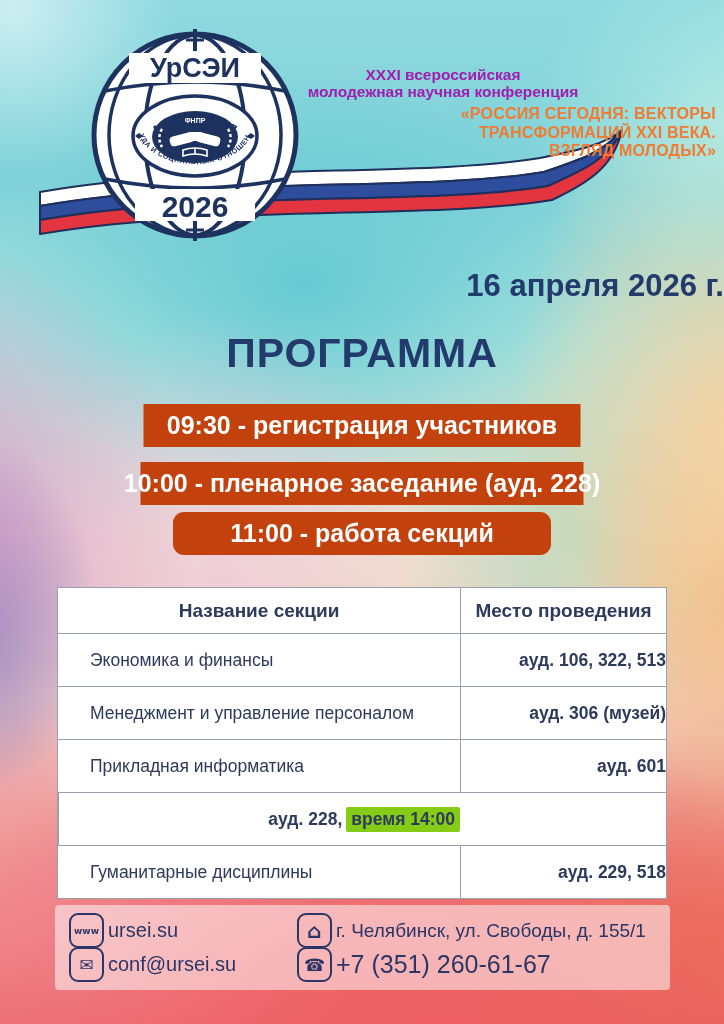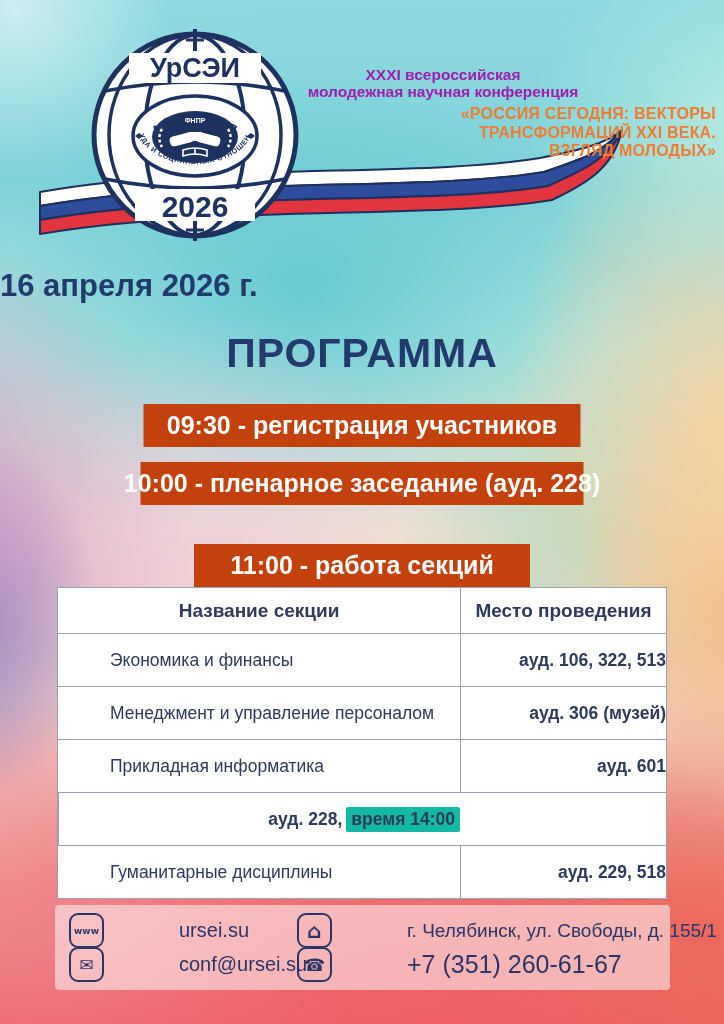--- a/index.html
+++ b/index.html
@@ -19,52 +19,52 @@
       radial-gradient(ellipse 600px 340px at 55% 96%, rgba(238,95,99,.95), rgba(238,95,99,0) 80%),
       radial-gradient(ellipse 500px 300px at 15% 90%, rgba(240,143,154,.85), rgba(240,143,154,0) 75%),
       radial-gradient(ellipse 400px 280px at 98% 92%, rgba(233,109,85,.9), rgba(233,109,85,0) 75%),
       linear-gradient(180deg,#8ed9df 0%,#7fd2d8 18%,#abe3de 34%,#efe0d2 52%,#f2cfc6 68%,#ef9a92 84%,#e95f63 100%);}
   .flag-svg{position:absolute;left:0;top:0;}
   .logo-svg{position:absolute;left:85px;top:25px;}
   .conf-block{position:absolute;top:66px;left:248px;width:390px;text-align:center;
     color:#a21caf;font-size:15.5px;line-height:17px;font-weight:600;}
   .title-block{position:absolute;top:105px;left:316px;width:400px;text-align:right;
     color:#ee7c33;font-size:16px;line-height:18.5px;font-weight:800;letter-spacing:.2px;}
-  .date-heading{position:absolute;top:268px;left:0;width:724px;text-align:left;
+  .date-heading{position:absolute;top:268px;left:0;width:724px;text-align:right;
     color:#223a6c;font-size:31px;font-weight:800;}
   .program-heading{position:absolute;top:330px;left:0;width:724px;text-align:center;
     color:#223a6c;font-size:41px;font-weight:800;letter-spacing:1px;}
   .bar{position:absolute;left:50%;transform:translateX(-50%);height:43px;background:#c2410c;
     color:#ffffff;font-weight:700;font-size:25px;display:flex;align-items:center;justify-content:center;white-space:nowrap;}
   .bar-1{top:404px;width:437px;}
   .bar-2{top:462px;width:443px;}
-  .bar-3{top:544px;width:336px;}
+  .bar-3{top:512px;width:378px;border-radius:11px;}
   .sections{position:absolute;left:57px;top:587px;width:610px;background:#ffffff;
     border:1px solid #9aa0ad;box-sizing:border-box;color:#2e3a5c;}
   .t-row{display:grid;grid-template-columns:402px 1fr;border-top:1px solid #9aa0ad;height:52px;}
   .t-row.head{border-top:none;height:45px;}
   .t-row > div{display:flex;align-items:center;box-sizing:border-box;font-size:17.5px;}
   .t-row > div:last-child{border-left:1px solid #9aa0ad;justify-content:flex-end;font-weight:700;text-align:center;}
   .t-row.head > div{justify-content:center;font-weight:700;font-size:19px;}
-  .cell-section{padding-left:32px;margin-left:20px;}
-  .hl{background:#14b8a6;padding:2px 5px;border-radius:2px;margin-left:4px;}
+  .cell-section{padding-left:32px;}
+  .hl{background:#84cc16;padding:2px 5px;border-radius:2px;margin-left:4px;}
   .hl:empty{display:none;}
   .contacts{position:absolute;left:55px;top:905px;width:615px;height:85px;
     background:rgba(255,255,255,.52);border-radius:4px;box-sizing:border-box;
     padding:9px 14px;display:grid;grid-template-columns:228px 1fr;color:#2b3566;}
   .contact-col{display:flex;flex-direction:column;justify-content:space-between;}
-  .contact-row{display:flex;align-items:center;gap:27px;height:33px;}
+  .contact-row{display:flex;align-items:center;gap:4px;height:33px;}
   .icon-box{width:31px;height:31px;border:2.5px solid #2b3566;border-radius:9px;flex:0 0 auto;
     display:flex;align-items:center;justify-content:center;color:#2b3566;
     font-family:"DejaVu Sans",sans-serif;font-weight:700;}
   .icon-www{font-size:9px;letter-spacing:0;}
   .icon-mail{font-size:17px;}
   .icon-home{font-size:20px;}
   .icon-phone{font-size:17px;}
-  .c-text{font-size:20px;font-weight:500;white-space:nowrap;margin-left:48px;}
+  .c-text{font-size:20px;font-weight:500;white-space:nowrap;}
   .c-text.address{font-size:19px;}
   .c-text.phone{font-size:25px;}
 </style>
 </head>
 <body>
 
 <div class="poster">
   <div class="bg"></div>
 
   <svg class="flag-svg" width="724" height="300" viewBox="0 0 724 300">

